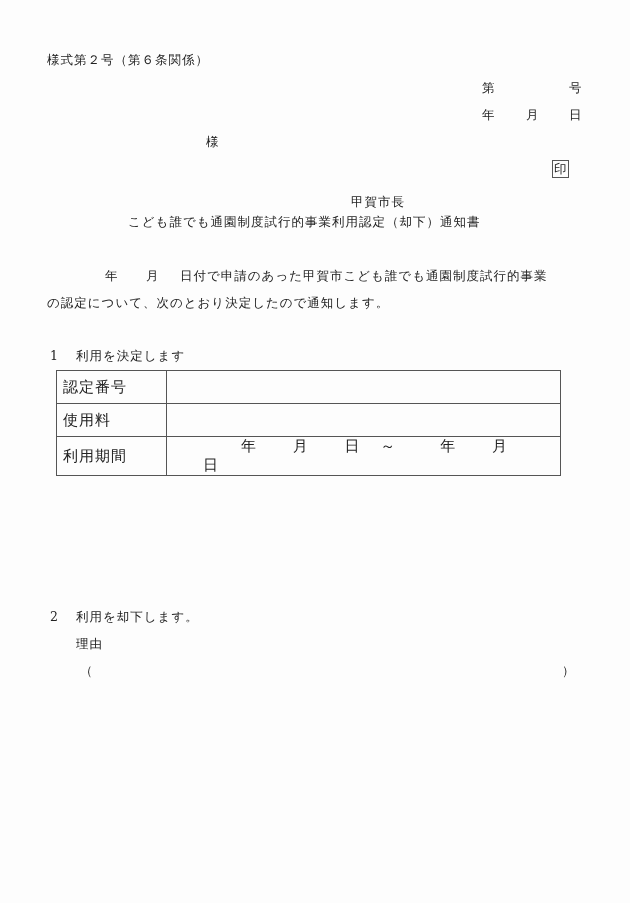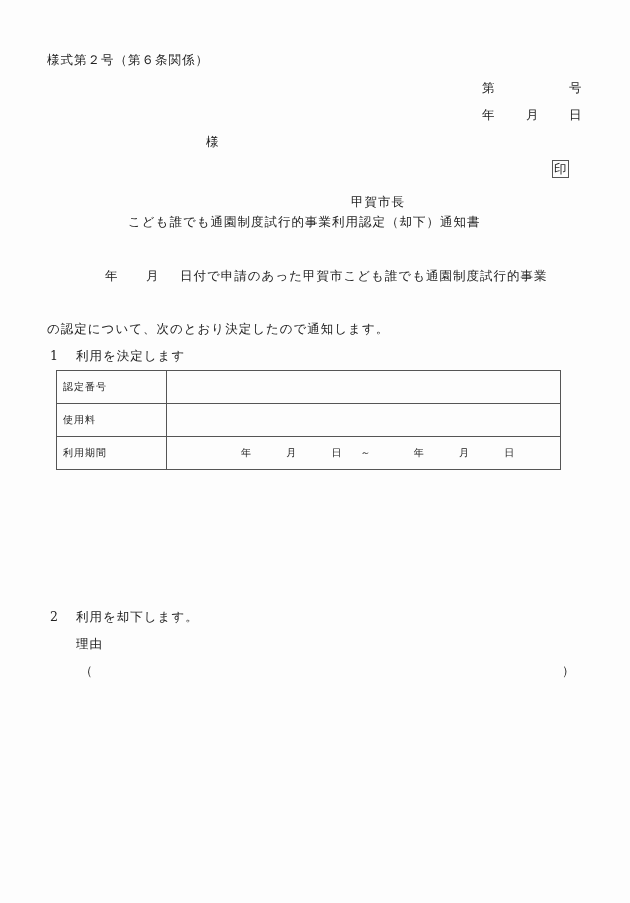--- a/index.html
+++ b/index.html
@@ -1,21 +1,21 @@
 <!DOCTYPE html>
 <html><head>
 <meta charset="utf-8">
 <style>
   html, body { margin:0; padding:0; background:#fdfdfd; }
   body { width:630px; height:903px; position:relative; overflow:hidden;
          font-family:"DejaVu Serif", "Liberation Serif", serif; color:#222; font-size:12.5px; }
   .abs { position:absolute; white-space:nowrap; }
   .sp { letter-spacing:1px; }
   table.form { position:absolute; left:56px; top:370px; width:505px; border-collapse:collapse; table-layout:fixed; }
-  table.form td { border:1px solid #555; padding:0 6px; vertical-align:middle; font-size:10px; letter-spacing:1px; }
+  table.form td { border:1px solid #555; padding:0 6px; vertical-align:middle; font-size:15px; letter-spacing:1px; }
   .seal { display:inline-block; border:1px solid #555; padding:0 1px; line-height:16px; }
   .datecell span { display:inline-block; }
 </style>
 </head>
 <body>
 
 <div class="abs sp" style="left:47px; top:52px;">様式第２号（第６条関係）</div>
 
 <div class="abs" style="left:482px; top:80px;">第</div>
 <div class="abs" style="left:569px; top:80px;">号</div>
@@ -29,21 +29,21 @@
 <div class="abs sp" style="left:351px; top:161px;margin-top:33px;">甲賀市長</div>
 <div class="abs" style="left:552px; top:160px;">
   <span class="seal">印</span>
 </div>
 
 <div class="abs sp" style="left:128px; top:214px;">こども誰でも通園制度試行的事業利用認定（却下）通知書</div>
 
 <div class="abs sp" style="left:105px; top:268px;">年</div>
 <div class="abs sp" style="left:146px; top:268px;">月</div>
 <div class="abs sp" style="left:180px; top:268px;">日付で申請のあった甲賀市こども誰でも通園制度試行的事業</div>
-<div class="abs sp" style="left:47px; top:295px;margin-top:26px;">の認定について、次のとおり決定したので通知します。</div>
+<div class="abs sp" style="left:47px; top:295px;">の認定について、次のとおり決定したので通知します。</div>
 
 <div class="abs" style="left:50px; top:348px;">1</div>
 <div class="abs sp" style="left:76px; top:348px;">利用を決定します</div>
 
 <table class="form">
   <colgroup>
     <col style="width:110px">
       <col style="width:150px">
       <col style="width:71px">
       <col>

